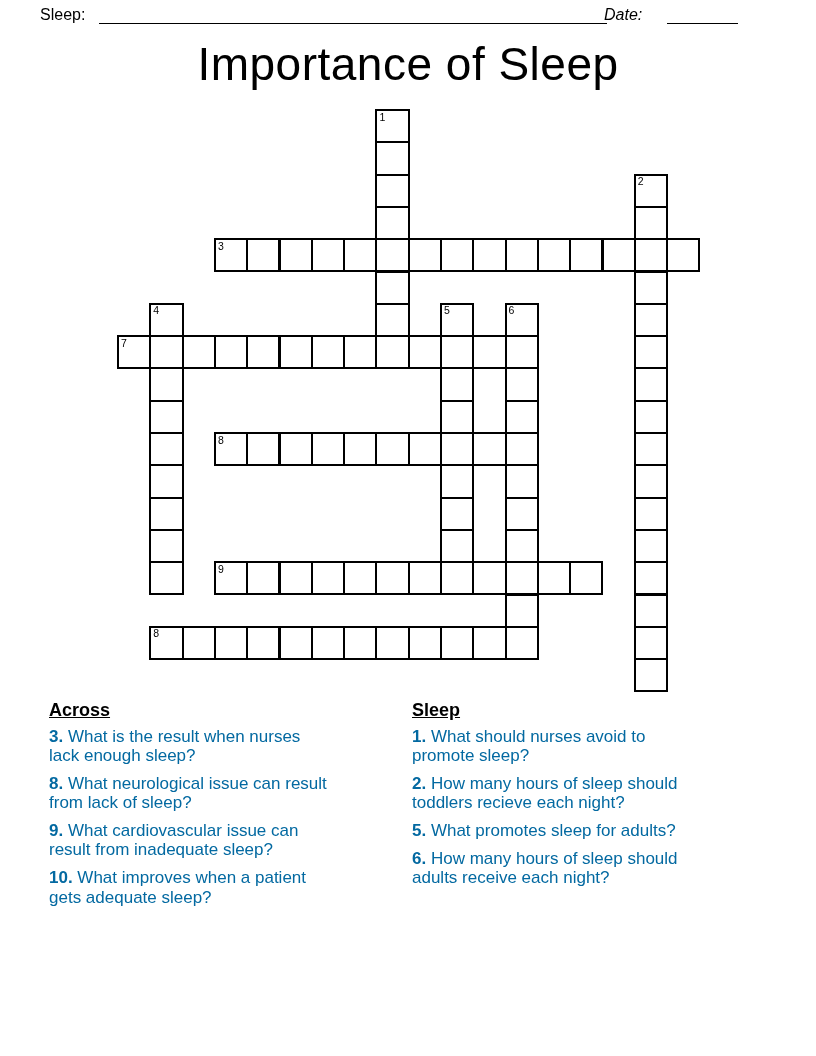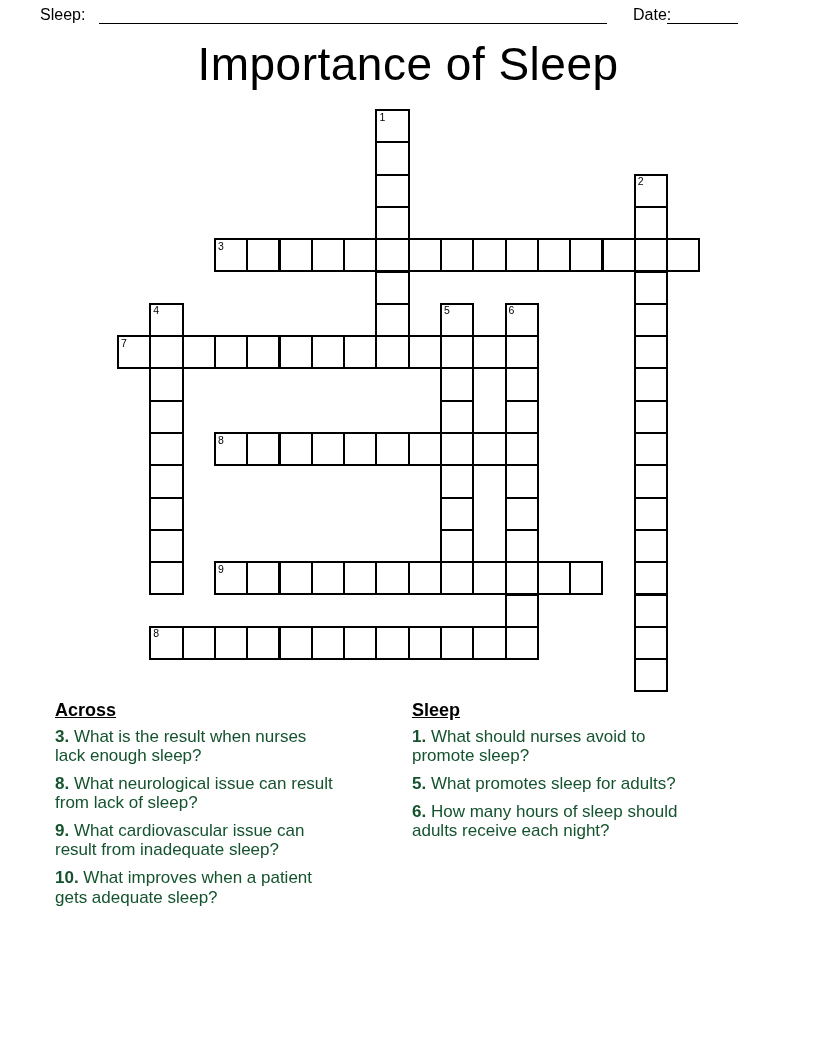--- a/index.html
+++ b/index.html
@@ -10,21 +10,21 @@
     font-family: "Liberation Sans", sans-serif;
     color: #000;
     overflow: hidden;
   }
   
   .top-label {
     position: absolute; top: 6px;
     font-size: 16px; line-height: 18px; color: #000;
   }
   .name-label { left: 40px; }
-  .date-label { left: 633px; }
+  .date-label { left: 604px; font-style: italic; }
   .fill-line {
     position: absolute; top: 6px; height: 17px;
     border-bottom: 1.6px solid #000;
   }
   .name-line { left: 99px;  width: 508px; }
   .date-line { left: 667px; width: 71px;  }
   
   .title {
     position: absolute; top: 37px; left: 0; width: 816px;
     text-align: center;
@@ -44,33 +44,33 @@
     background: #fff;
   }
   .cellnum {
     position: absolute;
     font-size: 10.5px; line-height: 11px;
     font-family: "Liberation Sans", sans-serif;
     color: #000;
   }
   
   .clue-col { position: absolute; top: 700px; }
-  .clue-col.across { left: 55px;  width: 284px; }
+  .clue-col.across { left: 49px;  width: 284px; }
   .clue-col.down   { left: 412px; width: 290px; }
   .clue-col h2 {
     margin: 0 0 7px 0;
     font-size: 18px; line-height: 20px;
     font-weight: bold;
     text-decoration: underline;
     color: #000;
   }
   .clue {
     margin: 0 0 8.5px 0;
     font-size: 17px; line-height: 19.3px;
-    color: #14532d;
+    color: #0369a1;
   }
   .clue b { font-weight: bold; }
 </style>
 </head>
 <body>
 
 <div class="sheet">
 
   <span class="top-label name-label">Sleep:</span>
   <span class="fill-line name-line"></span>
@@ -203,18 +203,19 @@
         <p class="clue"><b>8.</b> What neurological issue can result from lack of sleep?</p>
         <p class="clue"><b>9.</b> What cardiovascular issue can result from inadequate sleep?</p>
         <p class="clue"><b>10.</b> What improves when a patient gets adequate sleep?</p>
       </div>
   </div>
 
   <div class="clue-col down">
     <h2>Sleep</h2>
     <div id="down-list">
         <p class="clue"><b>1.</b> What should nurses avoid to promote sleep?</p>
+        <p class="clue"><b>2.</b> How many hours of sleep should toddlers recieve each night?</p>
         <p class="clue"><b>5.</b> What promotes sleep for adults?</p>
         <p class="clue"><b>6.</b> How many hours of sleep should adults receive each night?</p>
       </div>
   </div>
 
 </div>
 
 </body></html>

